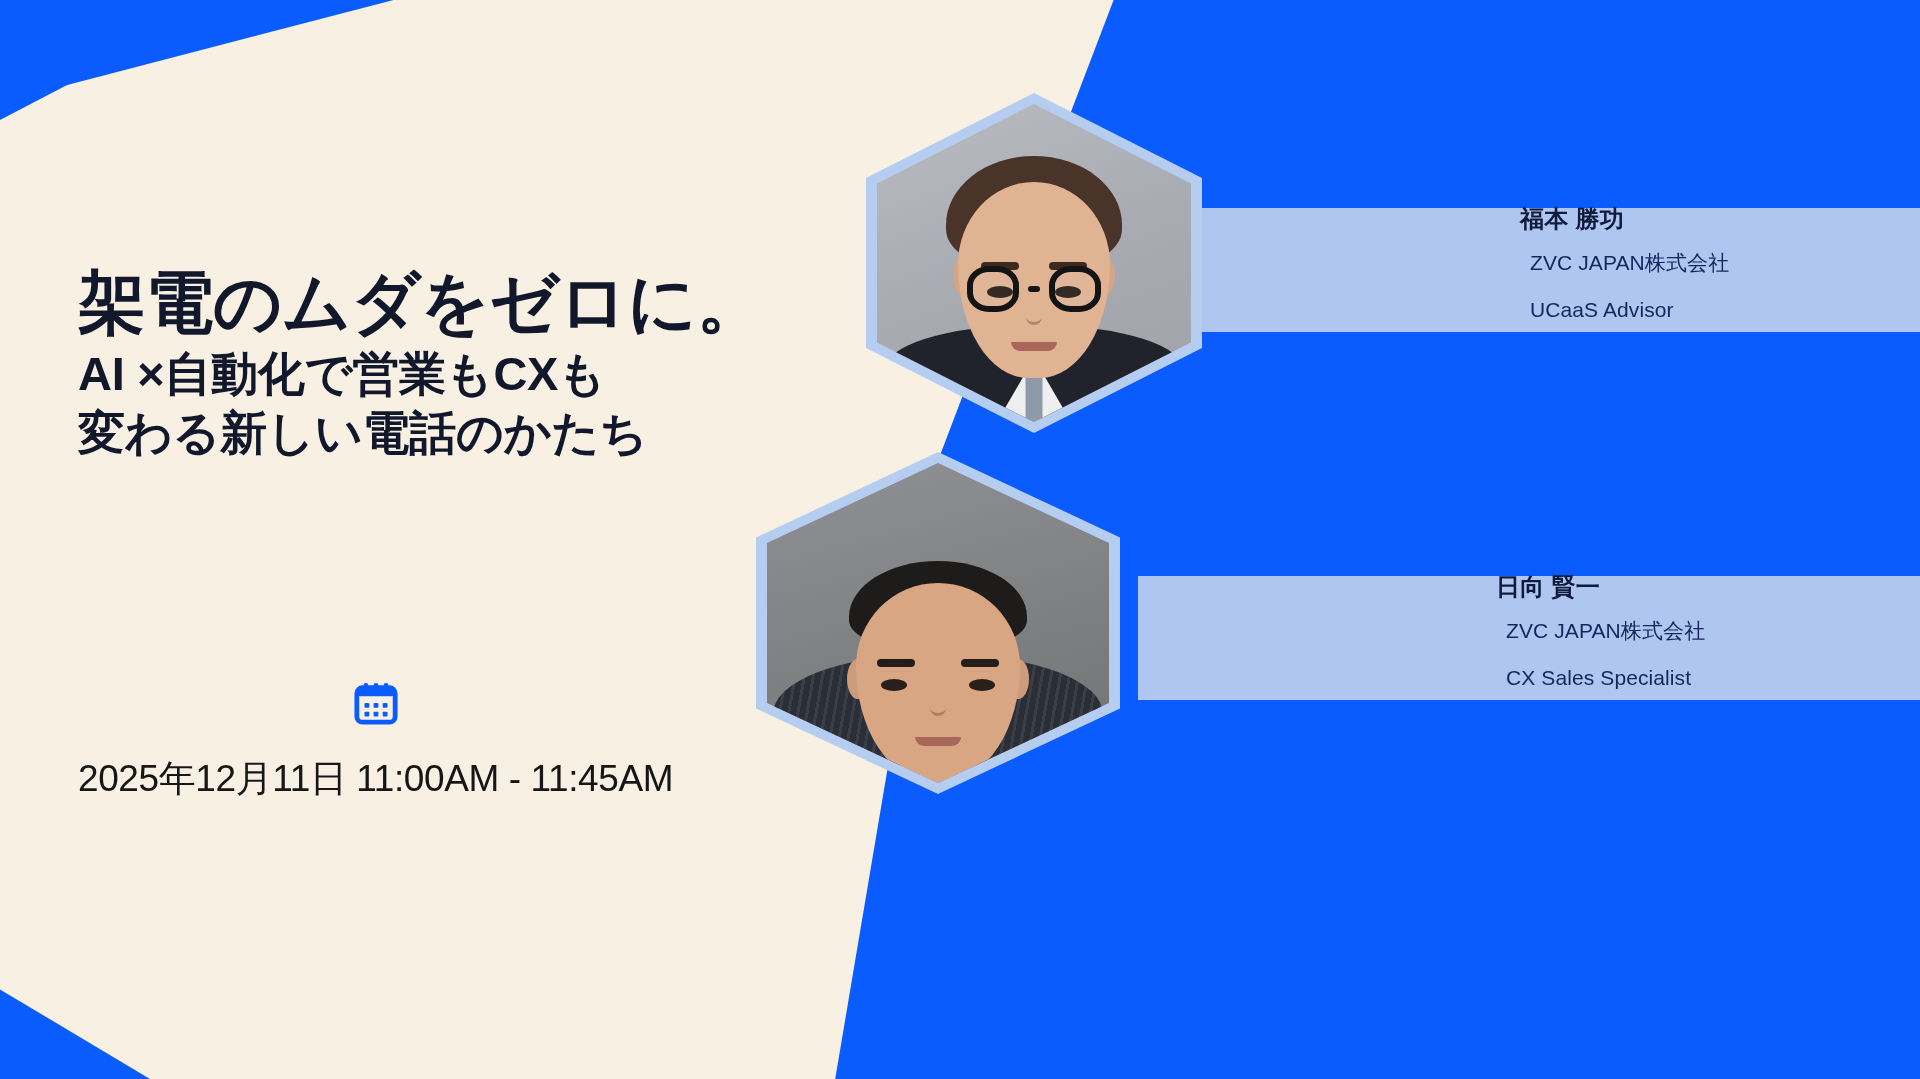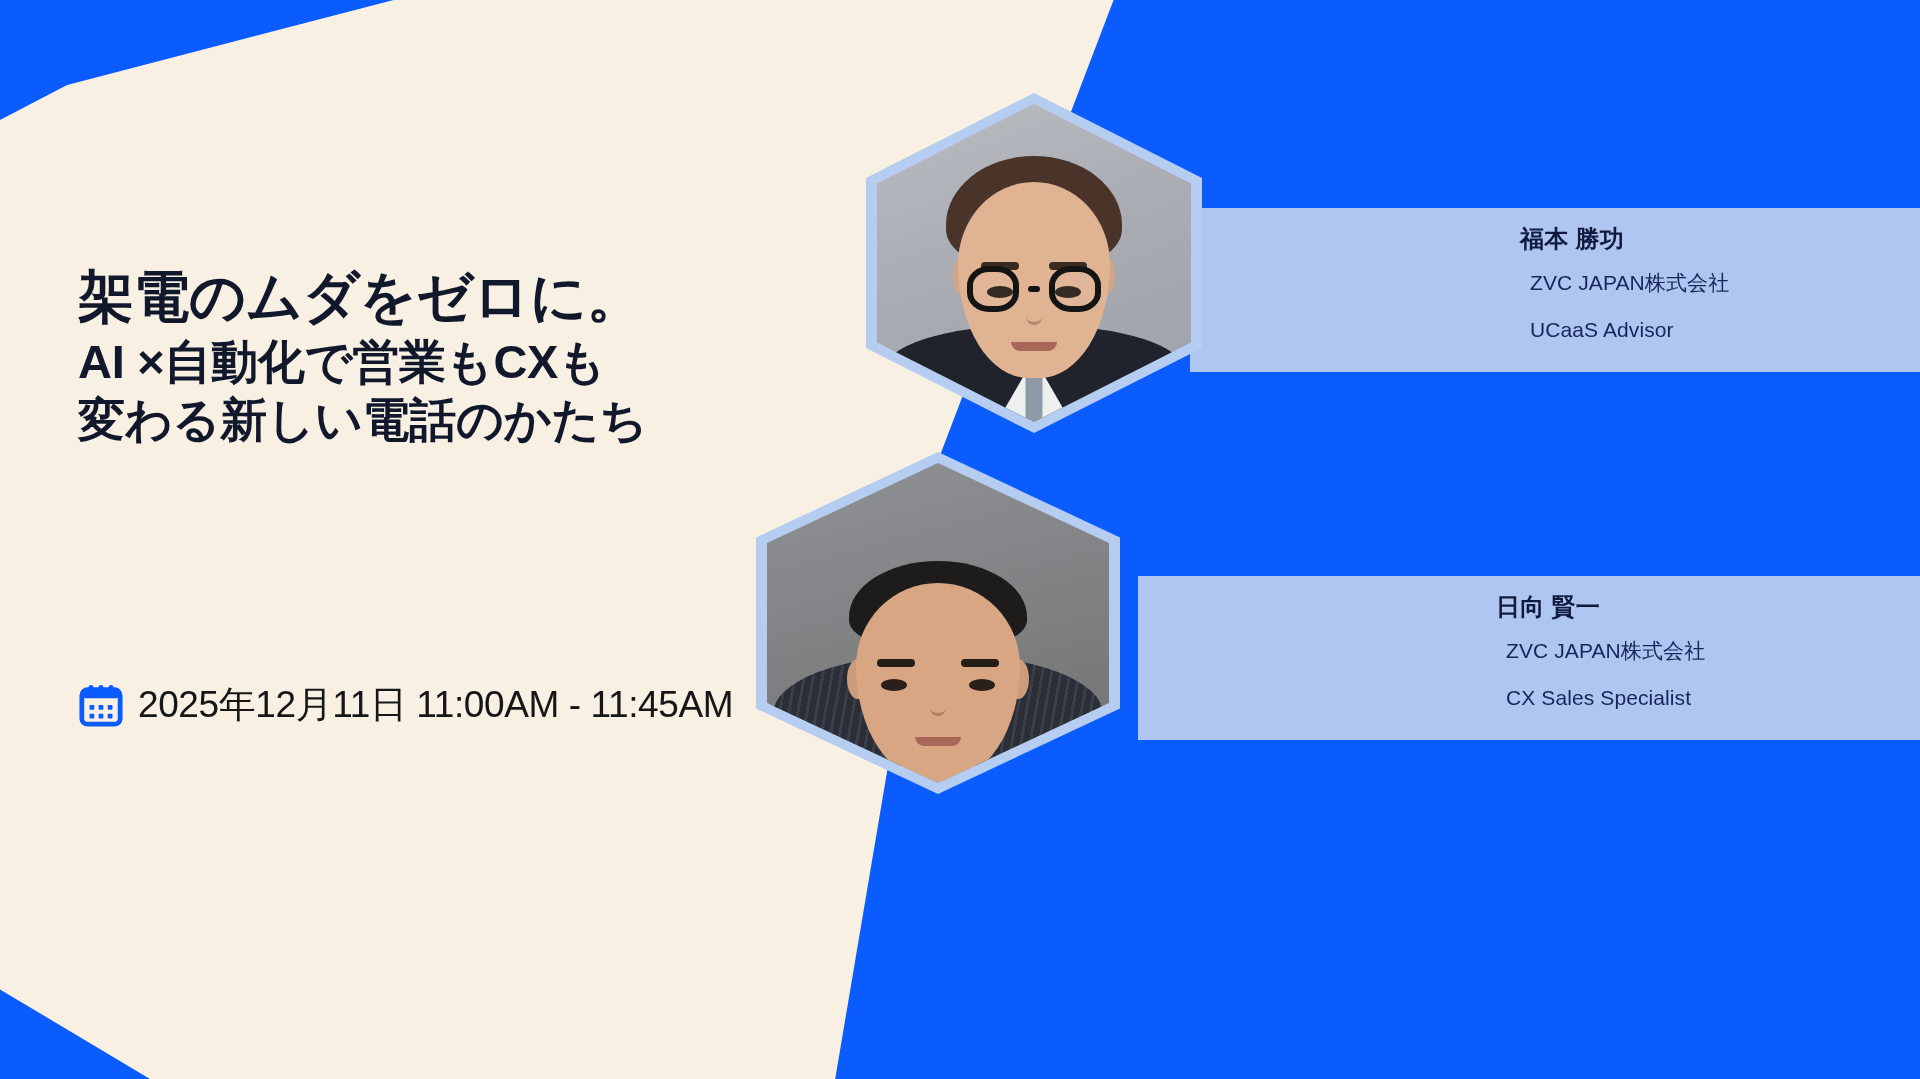--- a/index.html
+++ b/index.html
@@ -26,41 +26,41 @@
   }
   .bg-notch-bottomleft{
     position:absolute;left:0;bottom:0;width:150px;height:140px;
     background:#0b5cff;
     clip-path:polygon(0 100%, 0 36%, 100% 100%);
   }
 
   
   .left-col{position:absolute;left:78px;top:268px;width:860px;}
   .headline{
-    font-size:56px;line-height:1.02;font-weight:700;
+    font-size:68px;line-height:1.02;font-weight:700;
     color:#12182b;letter-spacing:-0.5px;margin:0 0 8px 0;
     white-space:nowrap;
   }
   .subline{
     font-size:47px;line-height:1.24;font-weight:700;
     color:#12182b;letter-spacing:-0.3px;margin:0;white-space:nowrap;
   }
   .datetime-row{
     position:absolute;left:78px;top:680px;
-    display:flex;align-items:center;gap:14px;
+    display:flex;align-items:center;gap:28px;flex-direction:column;
   }
   .cal-icon{width:46px;height:46px;display:block;flex:0 0 auto;}
   .datetime-text{
     font-size:37px;font-weight:400;color:#161616;letter-spacing:-0.4px;
     white-space:nowrap;
   }
   .info-band{
     position:absolute;
     background:#aec6f0;
-    height:164px;
+    height:124px;
     display:flex;flex-direction:column;justify-content:center;
     box-sizing:border-box;
   }
   .info-band.s1{left:1190px;top:208px;width:730px;padding-left:330px;}
   .info-band.s2{left:1138px;top:576px;width:810px;padding-left:358px;}
   .sp-name{
     font-size:24px;font-weight:700;color:#101a3d;
     margin:0 0 9px 0;letter-spacing:0.3px;line-height:1;
   }
   .sp-line{

